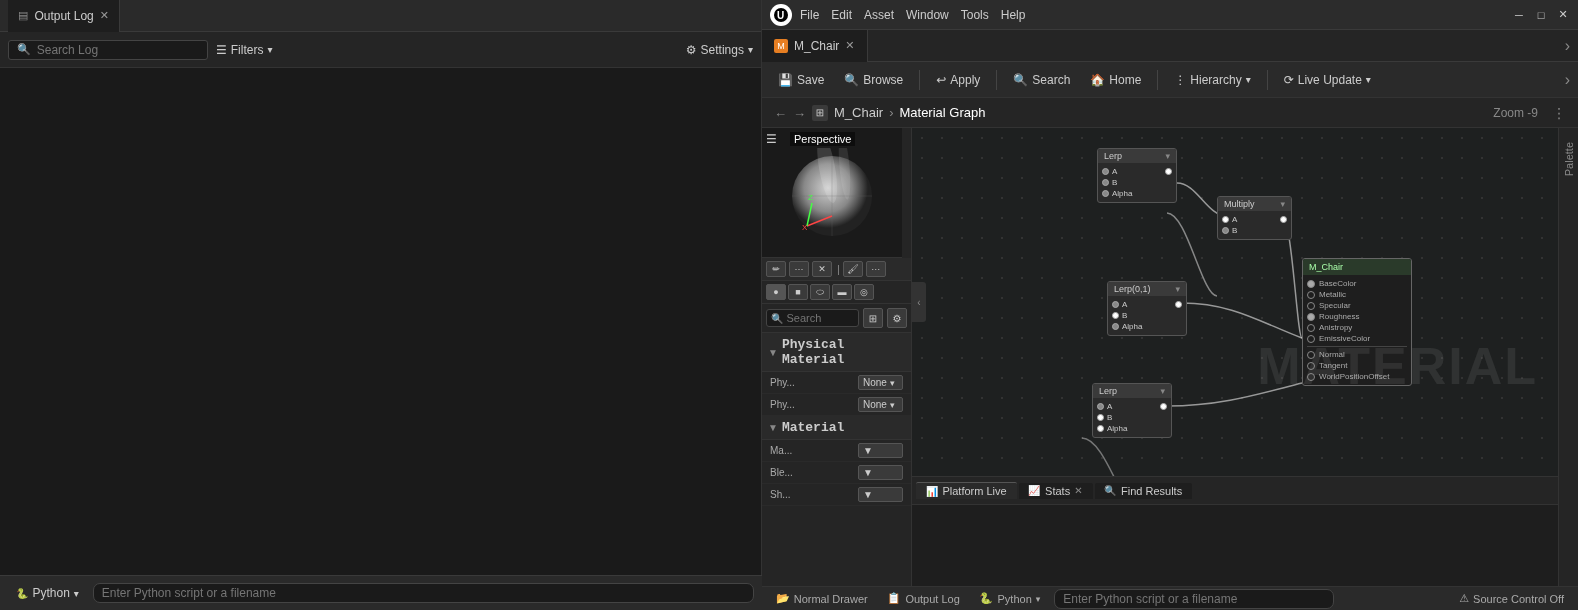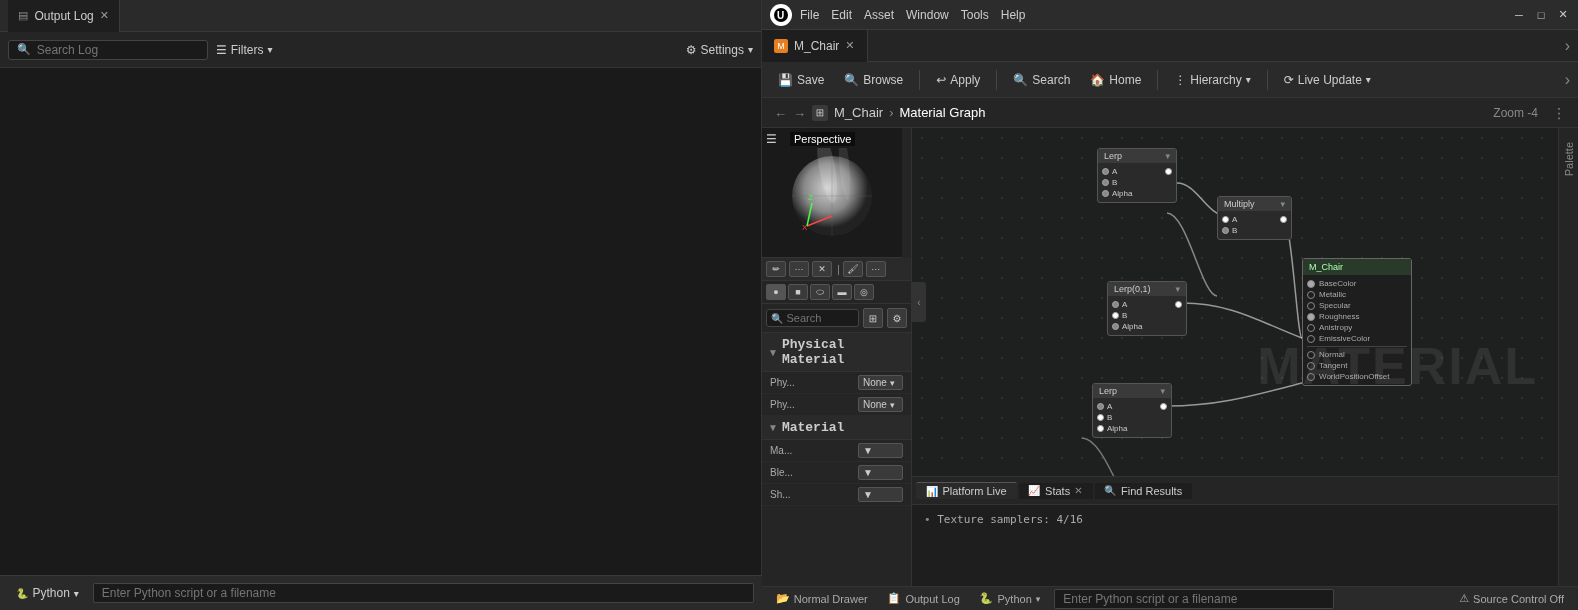--- a/index.html
+++ b/index.html
@@ -131,21 +131,21 @@
       gap: 4px;
       color: #ccc;
       font-size: 12px;
       padding: 2px 8px;
       cursor: pointer;
     }
 
     .bottom-input {
       background: #1a1a1a;
       border: 1px solid #444;
-      border-radius: 2px;
+      border-radius: 7px;
       color: #e5e5e5;
       font-size: 12px;
       padding: 2px 8px;
       flex: 1;
     }
 
     
     .right-panel {
       position: absolute;
       left: 762px; top: 0;
@@ -821,21 +821,21 @@
 
   <div class="breadcrumb-bar">
     <div class="breadcrumb-nav">
       <span class="nav-arrow">←</span>
       <span class="nav-arrow">→</span>
     </div>
     <div class="breadcrumb-expand">⊞</div>
     <span class="breadcrumb-text">M_Chair</span>
     <span class="breadcrumb-sep">›</span>
     <span class="breadcrumb-current">Material Graph</span>
-    <span class="zoom-indicator">Zoom -4</span>
+    <span class="zoom-indicator">Zoom -9</span>
     <span style="margin-left:8px; color:#888; font-size:14px; cursor:pointer;">⋮</span>
   </div>
 
   <div class="main-area">
 
     <div class="properties-panel">
 
       <div class="preview-area">
         <div class="menu-icon">☰</div>
         <div class="preview-sphere">
@@ -1094,23 +1094,20 @@
           <div class="bottom-panel-tab">
             <span style="font-size:10px;">📈</span>
             <span>Stats</span>
             <span class="bottom-panel-tab-close">✕</span>
           </div>
           <div class="bottom-panel-tab">
             <span style="font-size:10px;">🔍</span>
             <span>Find Results</span>
           </div>
         </div>
-        <div class="bottom-panel-content">
-          <span style="color:#888; font-size:11px;">• </span><span>Texture samplers: 4/16</span>
-        </div>
       </div>
     </div>
 
     <div class="right-sidebar">
       <span class="palette-label">Palette</span>
     </div>
   </div>
 
   <div class="status-bar">
     <div class="status-item">

